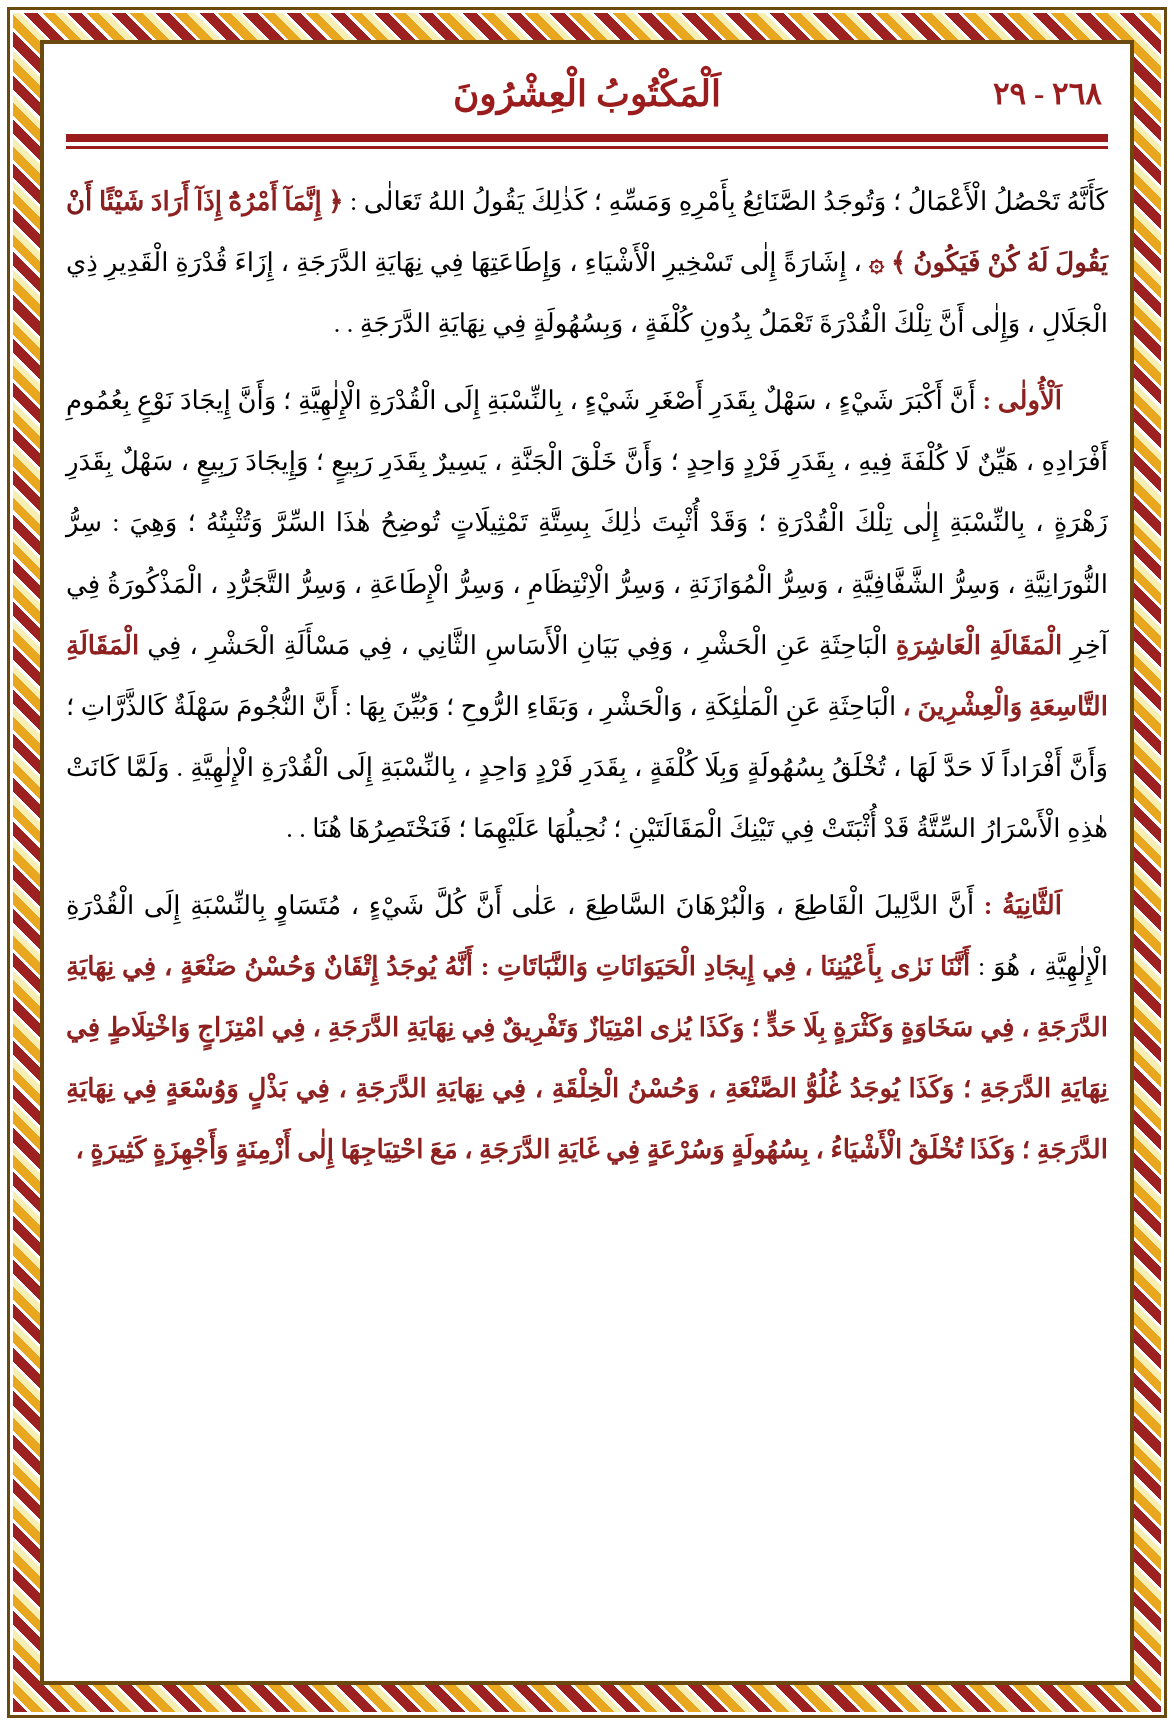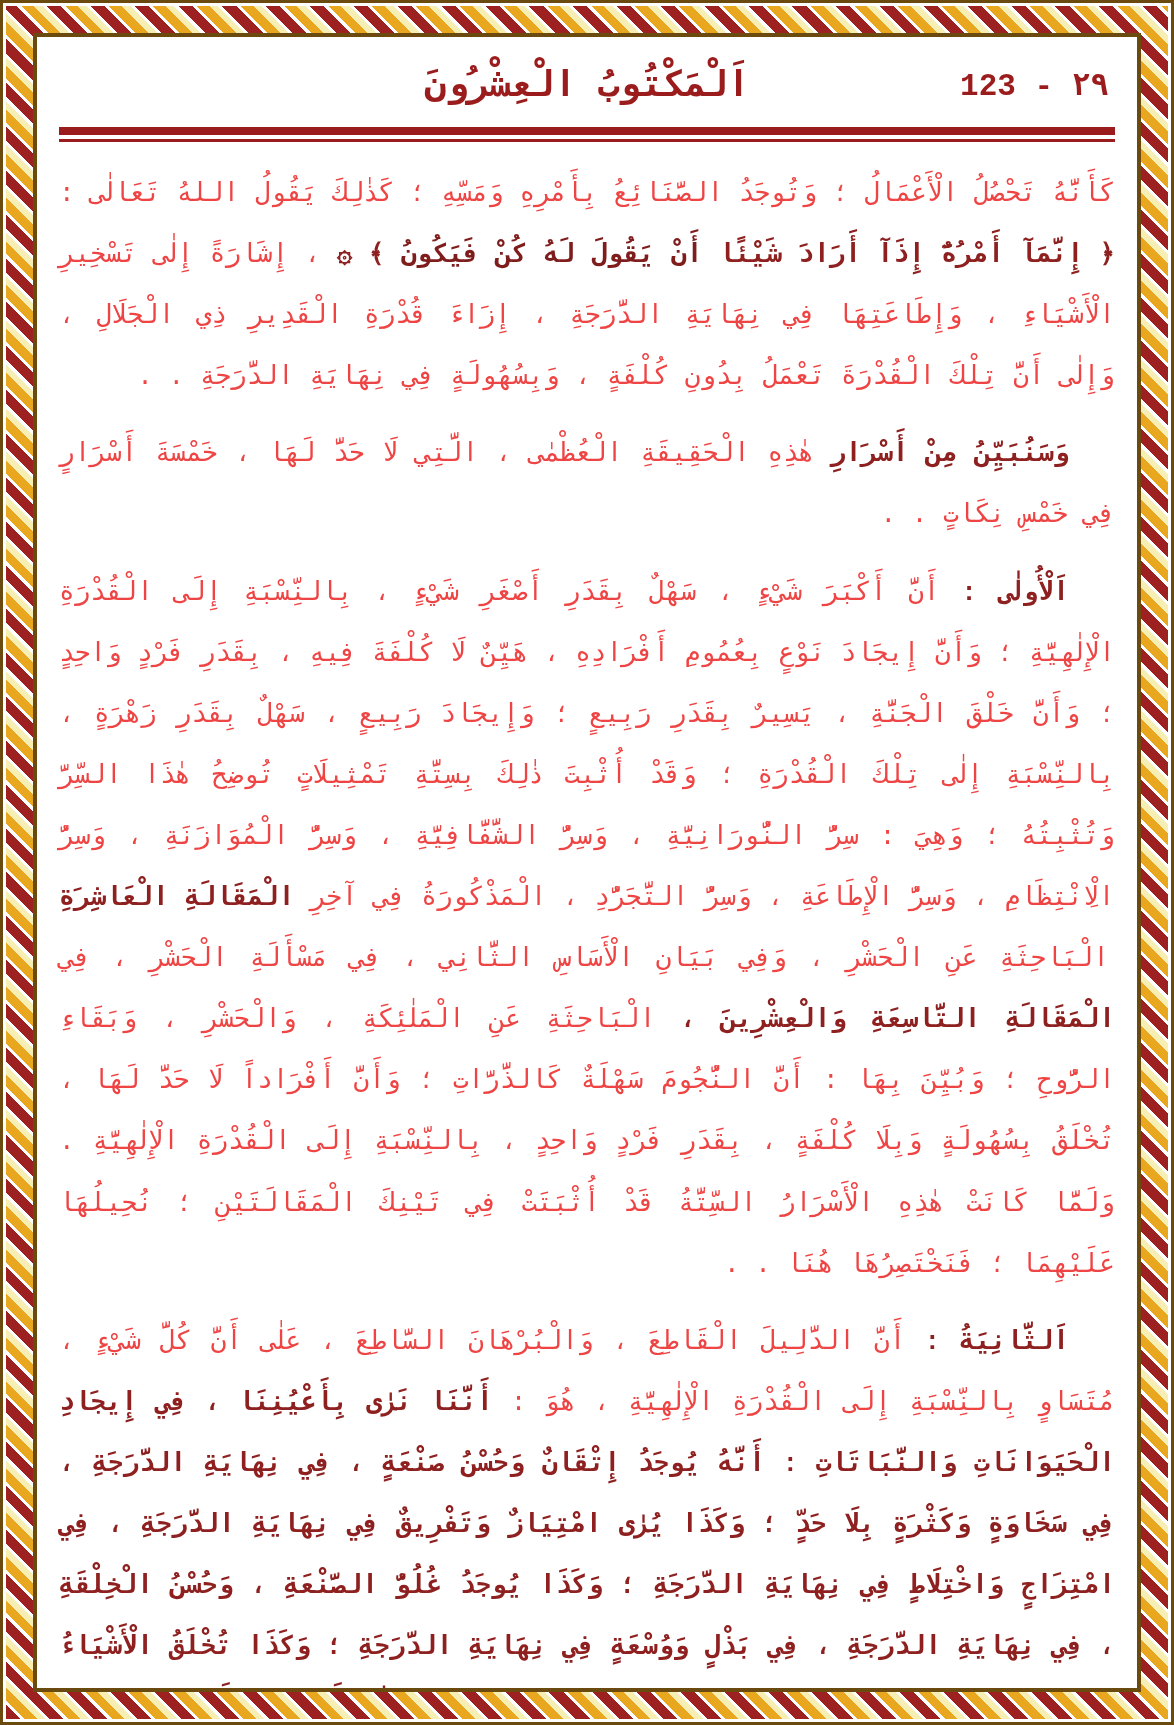--- a/index.html
+++ b/index.html
@@ -1,19 +1,19 @@
 <!DOCTYPE html>
 <html lang="ar" dir="rtl"><head>
 <meta charset="utf-8">
 <style>
   html,body { margin:0; padding:0; background:#ffffff; }
   .page {
     width:1174px; height:1725px; box-sizing:border-box;
-    background:#ffffff;
-    font-family:Liberation Mono, monospace;
+    padding:7px; background:#ffffff;
+    font-family:Liberation Serif, serif;
   }
   .frame-outer {
     height:100%; box-sizing:border-box;
     border:3px solid #6a4a0e; padding:3px; background:#ffffff;
   }
   .frame-chain {
     height:100%; box-sizing:border-box; padding:27px;
     background:repeating-linear-gradient(45deg,
       #9e2121 0 10px, #ffffff 10px 13px,
       #e9a61f 13px 22px, #f7eeb4 22px 28px,
@@ -34,53 +34,49 @@
     font-weight:bold; font-size:31px; line-height:60px; direction:ltr;
   }
   .rule-thick { height:8px; background:#9b1c1c; margin-top:8px; }
   .rule-thin  { height:3px; background:#9b1c1c; margin-top:4px; }
   .body-text {
     margin-top:22px; font-size:26px; line-height:2.35;
     text-align:justify; color:#111111;
   }
   .body-text p { margin:0 0 16px 0; }
   .body-text p.indent { text-indent:46px; }
-  .c-black { color:#ef4444; }
+  .c-black { color:#000000; }
   .c-red   { color:#8e2020; font-weight:bold; }
   .c-blue  { color:#7f1d1d; font-weight:bold; }
 </style>
 </head>
 <body>
 
 <div class="page">
   <div class="frame-outer">
     <div class="frame-chain">
       <div class="content">
 
         <div class="page-header">
           <span class="page-title">اَلْمَكْتُوبُ الْعِشْرُونَ</span>
-          <span class="page-number">123 - ٢٩</span>
+          <span class="page-number">٢٦٨ - ٢٩</span>
         </div>
         <div class="rule-thick"></div>
         <div class="rule-thin"></div>
 
         <div class="body-text">
 
           <p>
             <span class="c-black">كَأَنَّهُ تَحْصُلُ الْأَعْمَالُ ؛ وَتُوجَدُ الصَّنَائِعُ بِأَمْرِهِ وَمَسِّهِ ؛ كَذٰلِكَ يَقُولُ اللهُ تَعَالٰى : </span>
             <span class="c-red">﴿ إِنَّمَآ أَمْرُهُٓ إِذَآ أَرَادَ شَيْئًا </span>
             <span class="c-blue">أَنْ يَقُولَ لَهُ كُنْ فَيَكُونُ</span>
             <span class="c-red"> ﴾ ۞</span>
             <span class="c-black"> ، إِشَارَةً إِلٰى تَسْخِيرِ الْأَشْيَاءِ ، وَإِطَاعَتِهَا فِي نِهَايَةِ الدَّرَجَةِ ، إِزَاءَ قُدْرَةِ الْقَدِيرِ ذِي الْجَلَالِ ، وَإِلٰى أَنَّ تِلْكَ الْقُدْرَةَ تَعْمَلُ بِدُونِ كُلْفَةٍ ، وَبِسُهُولَةٍ فِي نِهَايَةِ الدَّرَجَةِ . .</span>
           </p>
 
-          <p class="indent">
-            <span class="c-red">وَسَنُبَيِّنُ مِنْ أَسْرَارِ </span>
-            <span class="c-black">هٰذِهِ الْحَقِيقَةِ الْعُظْمٰى ، الَّتِي لَا حَدَّ لَهَا ، خَمْسَةَ أَسْرَارٍ فِي خَمْسِ نِكَاتٍ . .</span>
-          </p>
 
           <p class="indent">
             <span class="c-red">اَلْأُولٰى : </span>
             <span class="c-black">أَنَّ أَكْبَرَ شَيْءٍ ، سَهْلٌ بِقَدَرِ أَصْغَرِ شَيْءٍ ، بِالنِّسْبَةِ إِلَى الْقُدْرَةِ الْإِلٰهِيَّةِ ؛ وَأَنَّ إِيجَادَ نَوْعٍ بِعُمُومِ أَفْرَادِهِ ، هَيِّنٌ لَا كُلْفَةَ فِيهِ ، بِقَدَرِ فَرْدٍ وَاحِدٍ ؛ وَأَنَّ خَلْقَ الْجَنَّةِ ، يَسِيرٌ بِقَدَرِ رَبِيعٍ ؛ وَإِيجَادَ رَبِيعٍ ، سَهْلٌ بِقَدَرِ زَهْرَةٍ ، بِالنِّسْبَةِ إِلٰى تِلْكَ الْقُدْرَةِ ؛ وَقَدْ أُثْبِتَ ذٰلِكَ بِسِتَّةِ تَمْثِيلَاتٍ تُوضِحُ هٰذَا السِّرَّ وَتُثْبِتُهُ ؛ وَهِيَ : سِرُّ النُّورَانِيَّةِ ، وَسِرُّ الشَّفَّافِيَّةِ ، وَسِرُّ الْمُوَازَنَةِ ، وَسِرُّ الْاِنْتِظَامِ ، وَسِرُّ الْإِطَاعَةِ ، وَسِرُّ التَّجَرُّدِ ، الْمَذْكُورَةُ فِي آخِرِ </span>
             <span class="c-red">الْمَقَالَةِ الْعَاشِرَةِ </span>
             <span class="c-black">الْبَاحِثَةِ عَنِ الْحَشْرِ ، وَفِي بَيَانِ الْأَسَاسِ الثَّانِي ، فِي مَسْأَلَةِ الْحَشْرِ ، فِي </span>
             <span class="c-red">الْمَقَالَةِ التَّاسِعَةِ وَالْعِشْرِينَ ، </span>
             <span class="c-black">الْبَاحِثَةِ عَنِ الْمَلٰئِكَةِ ، وَالْحَشْرِ ، وَبَقَاءِ الرُّوحِ ؛ وَبُيِّنَ بِهَا : أَنَّ النُّجُومَ سَهْلَةٌ كَالذَّرَّاتِ ؛ وَأَنَّ أَفْرَاداً لَا حَدَّ لَهَا ، تُخْلَقُ بِسُهُولَةٍ وَبِلَا كُلْفَةٍ ، بِقَدَرِ فَرْدٍ وَاحِدٍ ، بِالنِّسْبَةِ إِلَى الْقُدْرَةِ الْإِلٰهِيَّةِ . وَلَمَّا كَانَتْ هٰذِهِ الْأَسْرَارُ السِّتَّةُ قَدْ أُثْبَتَتْ فِي تَيْنِكَ الْمَقَالَتَيْنِ ؛ نُحِيلُهَا عَلَيْهِمَا ؛ فَنَخْتَصِرُهَا هُنَا . .</span>
           </p>
 

